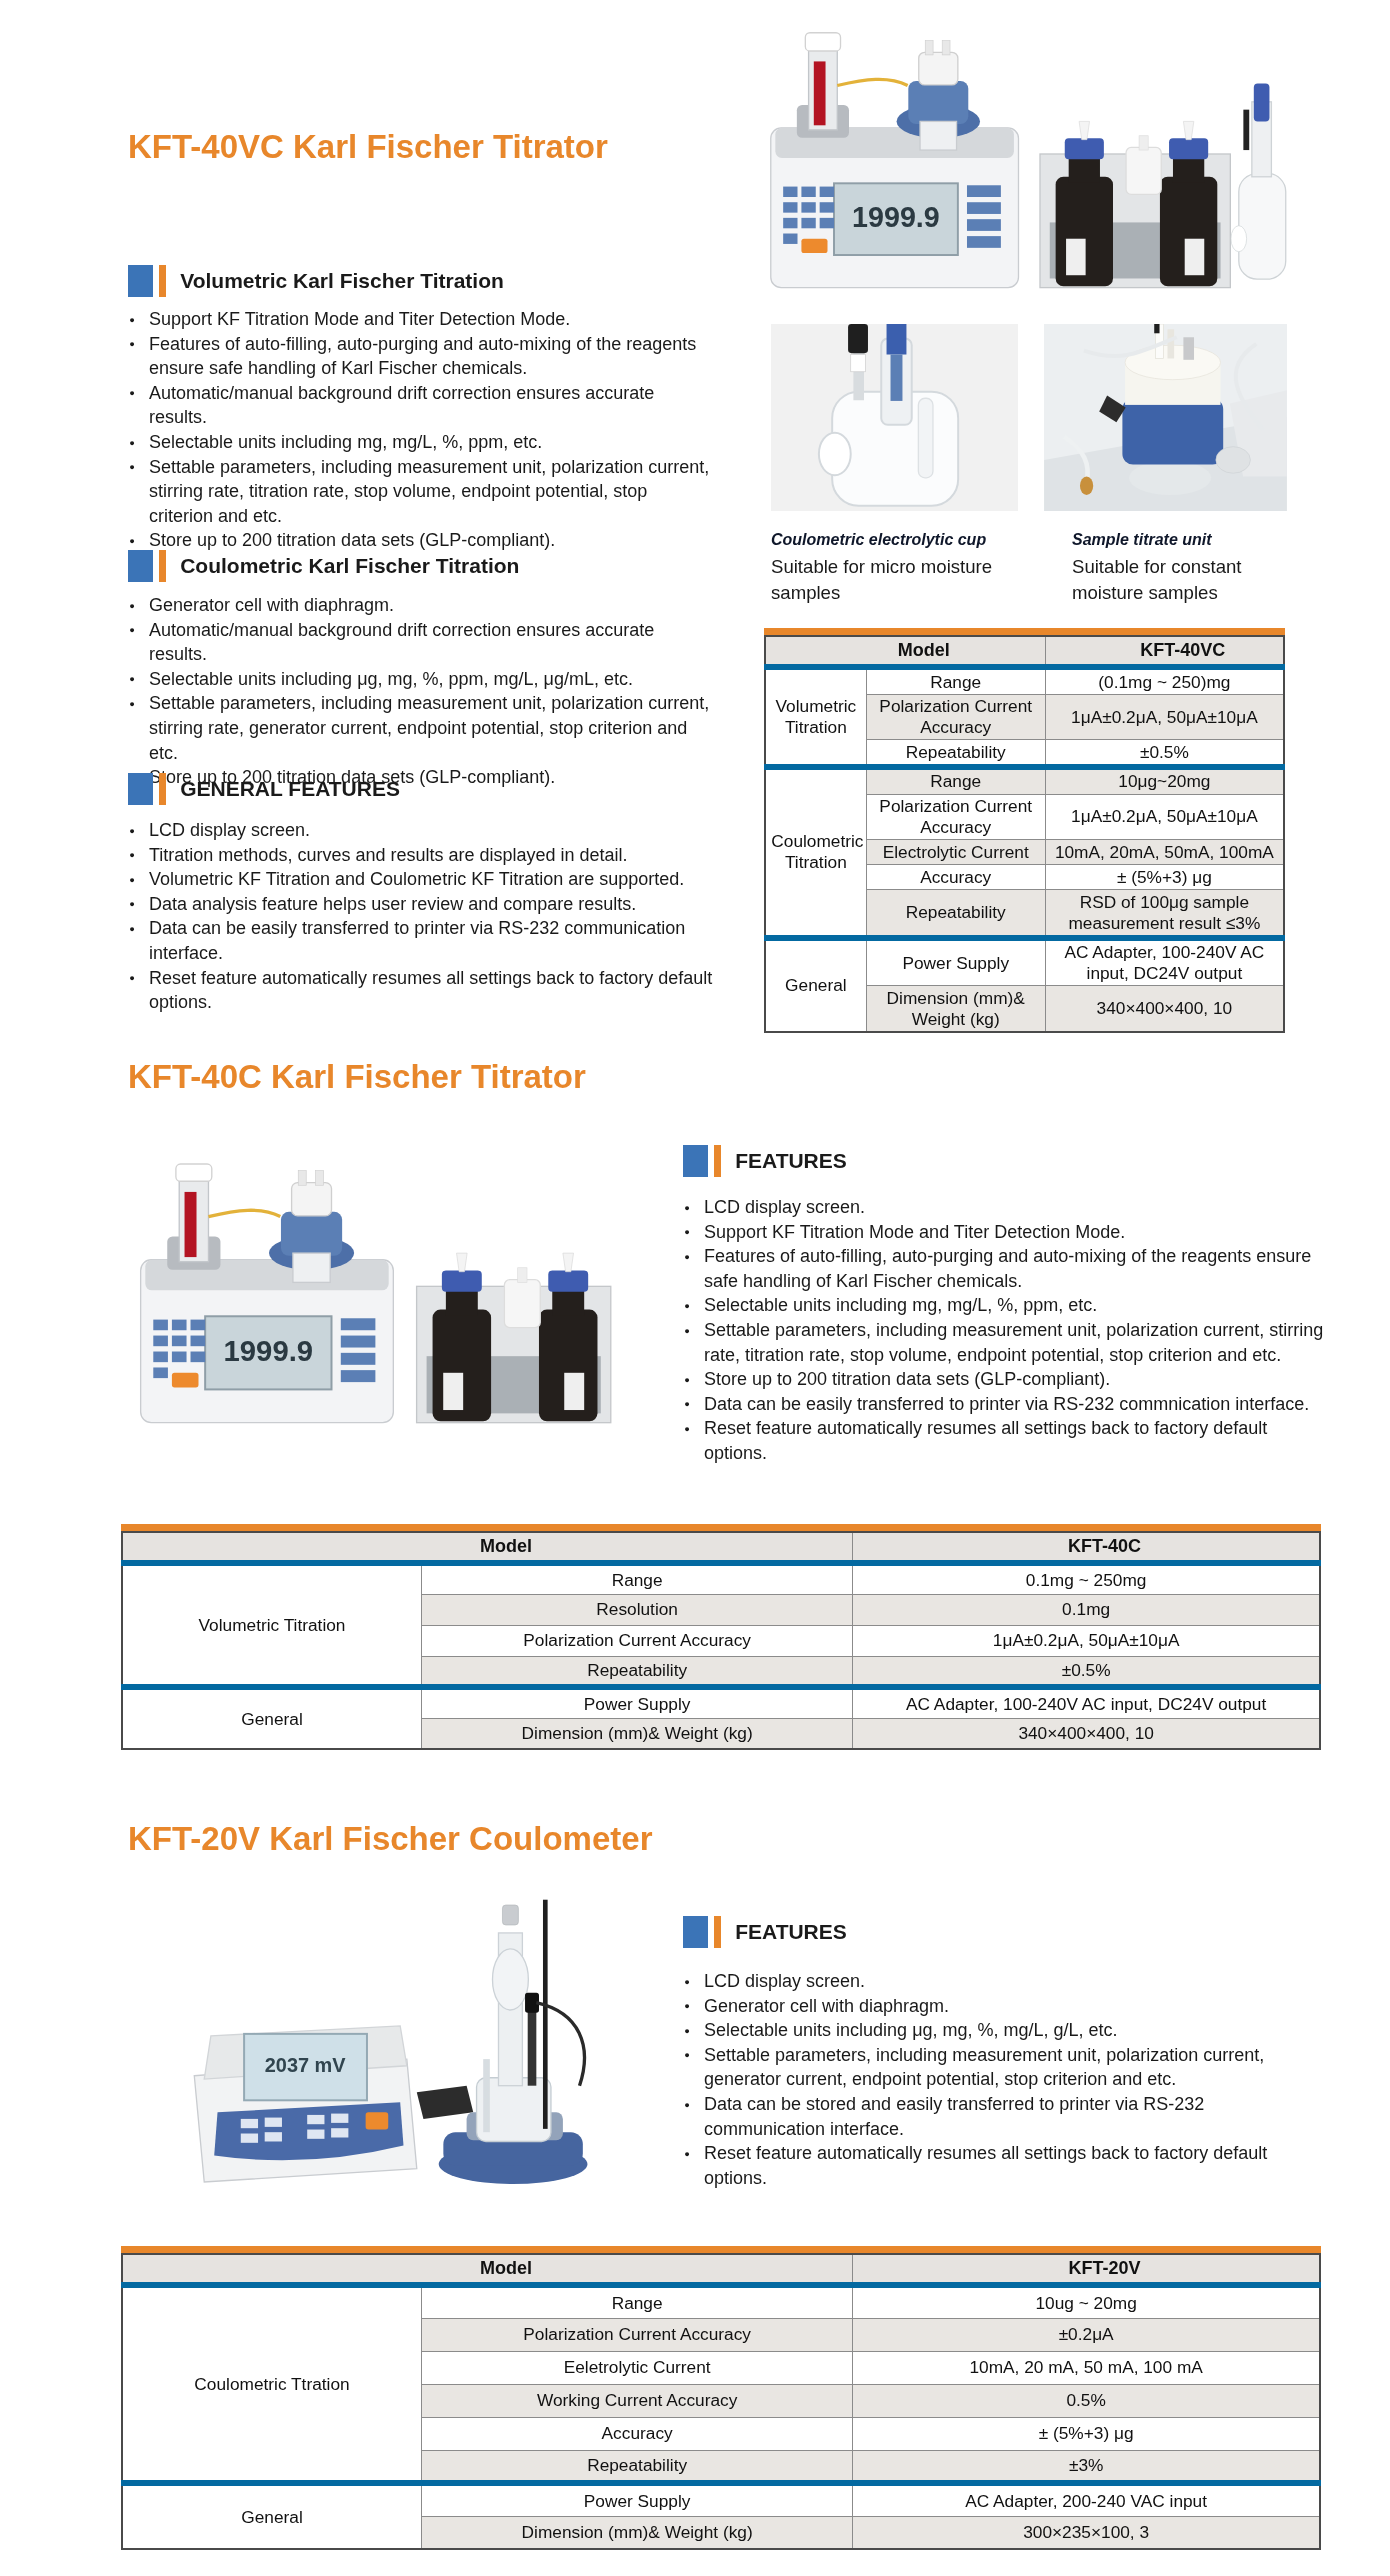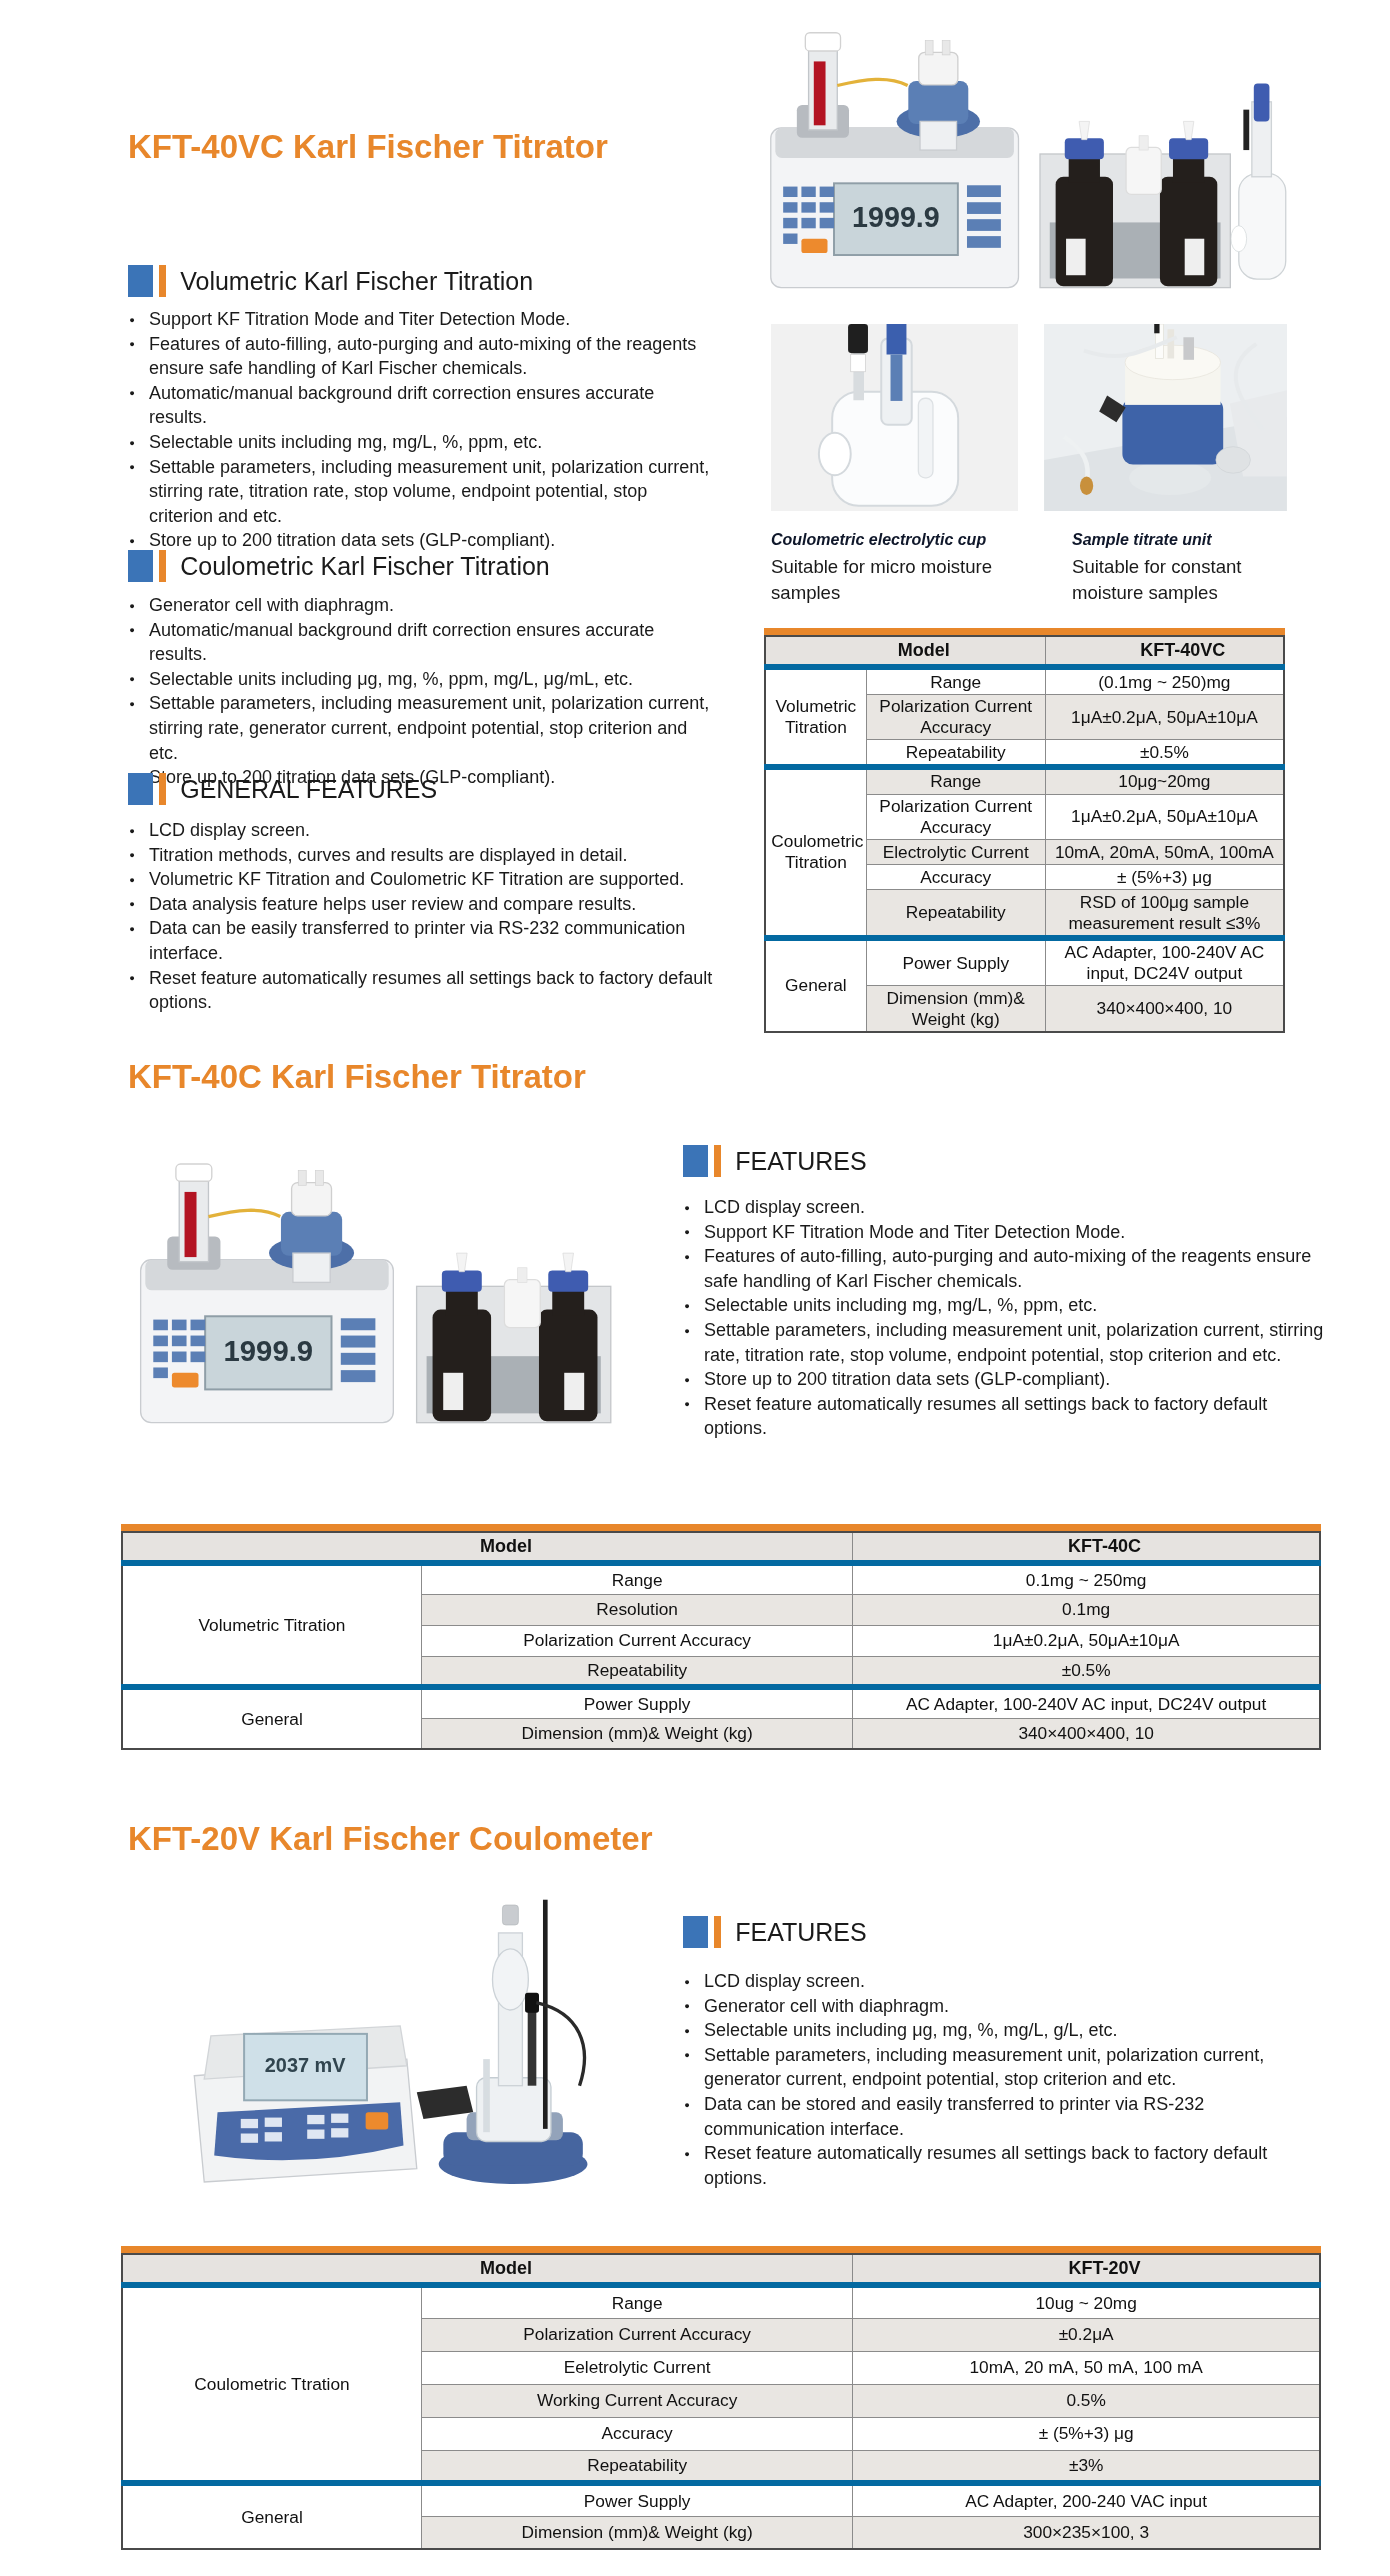--- a/index.html
+++ b/index.html
@@ -7,21 +7,21 @@
     position:relative; width:1390px; height:2576px; background:#ffffff;
     font-family:"Liberation Sans", sans-serif; color:#1a1a1a; overflow:hidden;margin-left:18px;
   }
   .abs { position:absolute; }
 
   .title { font-size:33px; font-weight:bold; color:#E8872B; margin:0; white-space:nowrap; }
 
   .sec-head { display:flex; align-items:center; }
   .sec-head .sq  { width:25px; height:32px; background:#3B74B7; flex:0 0 auto; }
   .sec-head .bar { width:6.6px; height:32px; background:#E8872B; margin-left:6px; flex:0 0 auto; }
-  .sec-head .txt { font-size:25px; font-weight:normal; margin-left:14.6px; white-space:nowrap; }
+  .sec-head .txt { font-size:21px; font-weight:bold; margin-left:14.6px; white-space:nowrap; }
 
   ul.bullets { list-style:none; margin:0; padding:0; font-size:18px; line-height:24.6px; }
   ul.bullets li { position:relative; padding-left:21px; }
   ul.bullets li::before { content:"●"; position:absolute; left:1.3px; top:0.7px; font-size:9.3px; }
 
   .photo-frame { background:#f1f1f1; }
   .caption-title { font-size:16px; font-weight:bold; color:#0f172a; line-height:26.6px;font-style:italic; }
   .caption-desc  { font-size:18.6px; line-height:26px; color:#1a1a1a; }
 
   .spec .orange-bar { height:7.3px; background:#E8872B; }
@@ -332,20 +332,21 @@
     <span class="bar"></span>
     <span class="txt">FEATURES</span>
   </div>
   <ul class="abs bullets" style="left:665px; top:1195px; width:642px;">
     <li>LCD display screen.</li>
     <li>Support KF Titration Mode and Titer Detection Mode.</li>
     <li>Features of auto-filling, auto-purging and auto-mixing of the reagents ensure safe handling of Karl Fischer chemicals.</li>
     <li>Selectable units including mg, mg/L, %, ppm, etc.</li>
     <li>Settable parameters, including measurement unit, polarization current, stirring rate, titration rate, stop volume, endpoint potential, stop criterion and etc.</li>
     <li>Store up to 200 titration data sets (GLP-compliant).</li>
+    <li>Data can be easily transferred to printer via RS-232 commnication interface.</li>
     <li>Reset feature automatically resumes all settings back to factory default options.</li>
   </ul>
 
   <div class="abs spec" style="left:103px; top:1524px; width:1200px;">
     <div class="orange-bar"></div>
     <table>
       <colgroup>
           <col style="width:25%">
           <col style="width:36%">
           <col style="width:39%">

